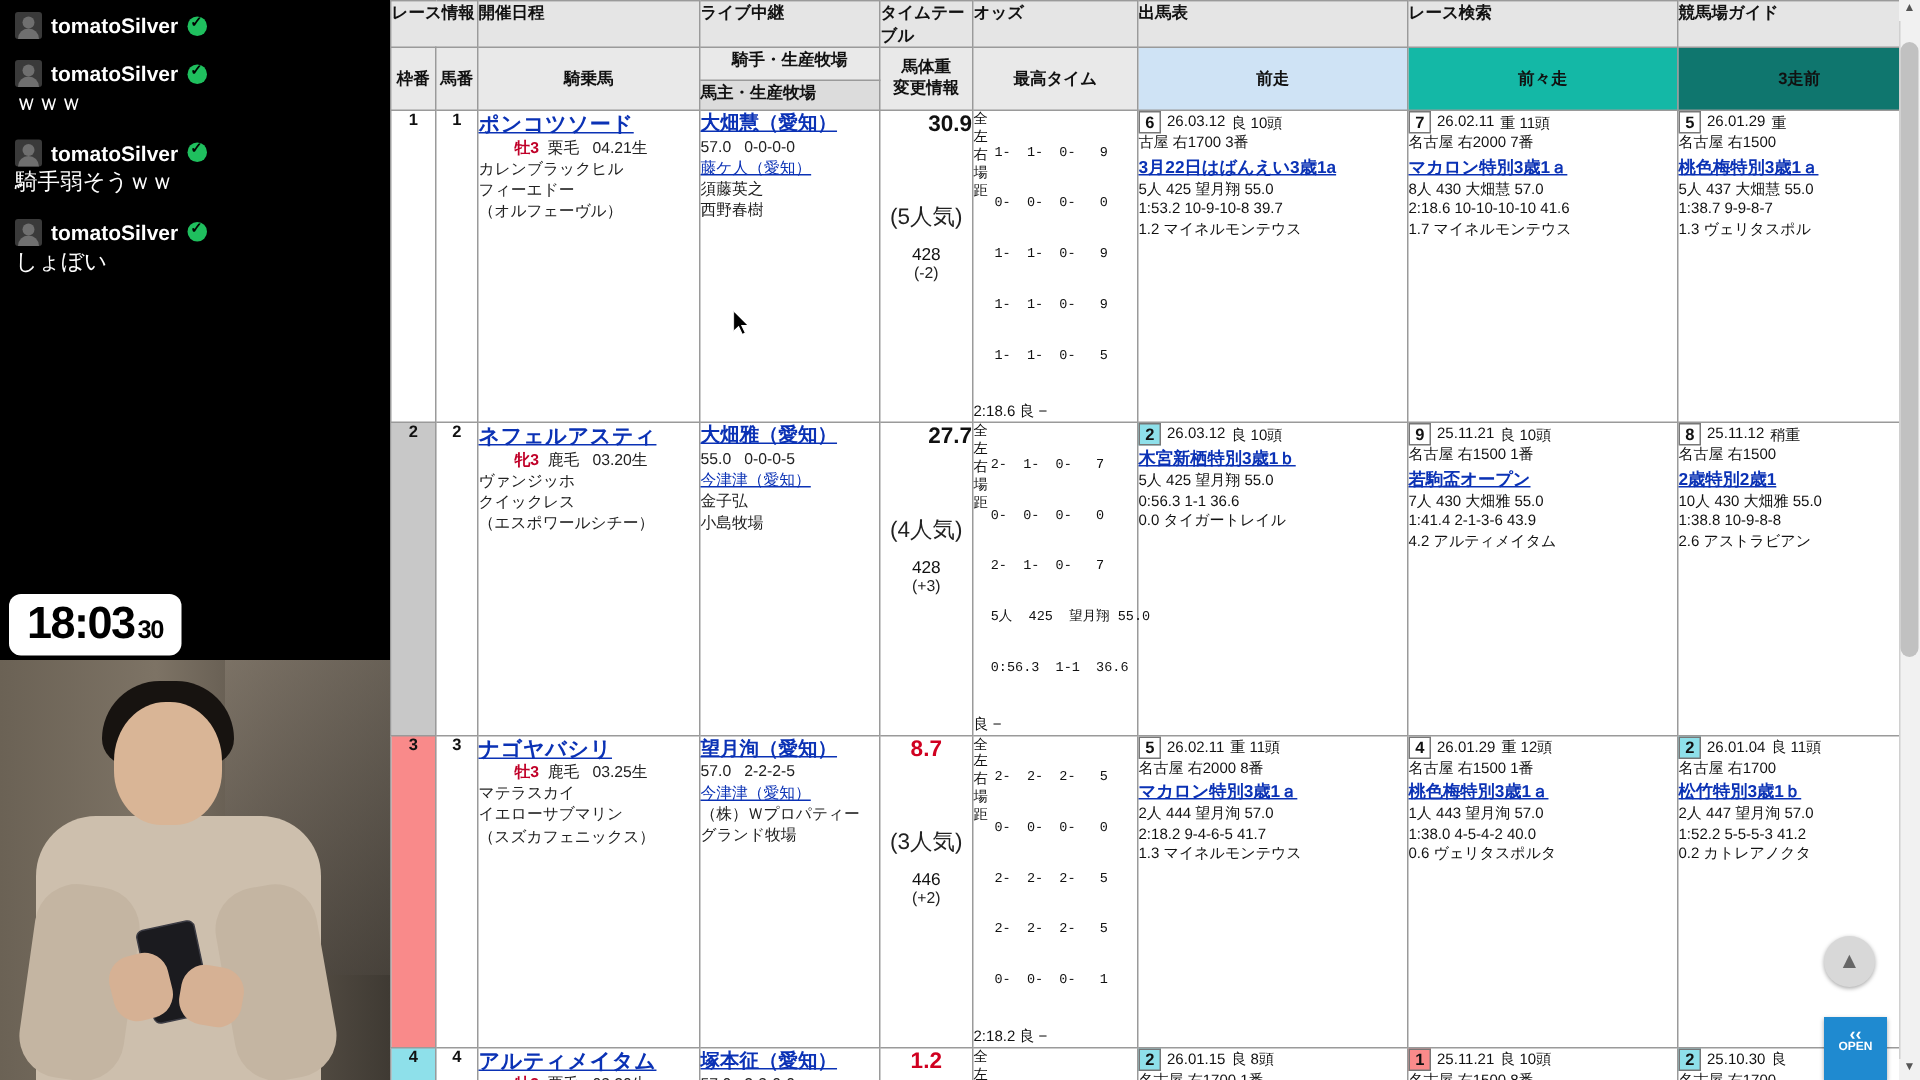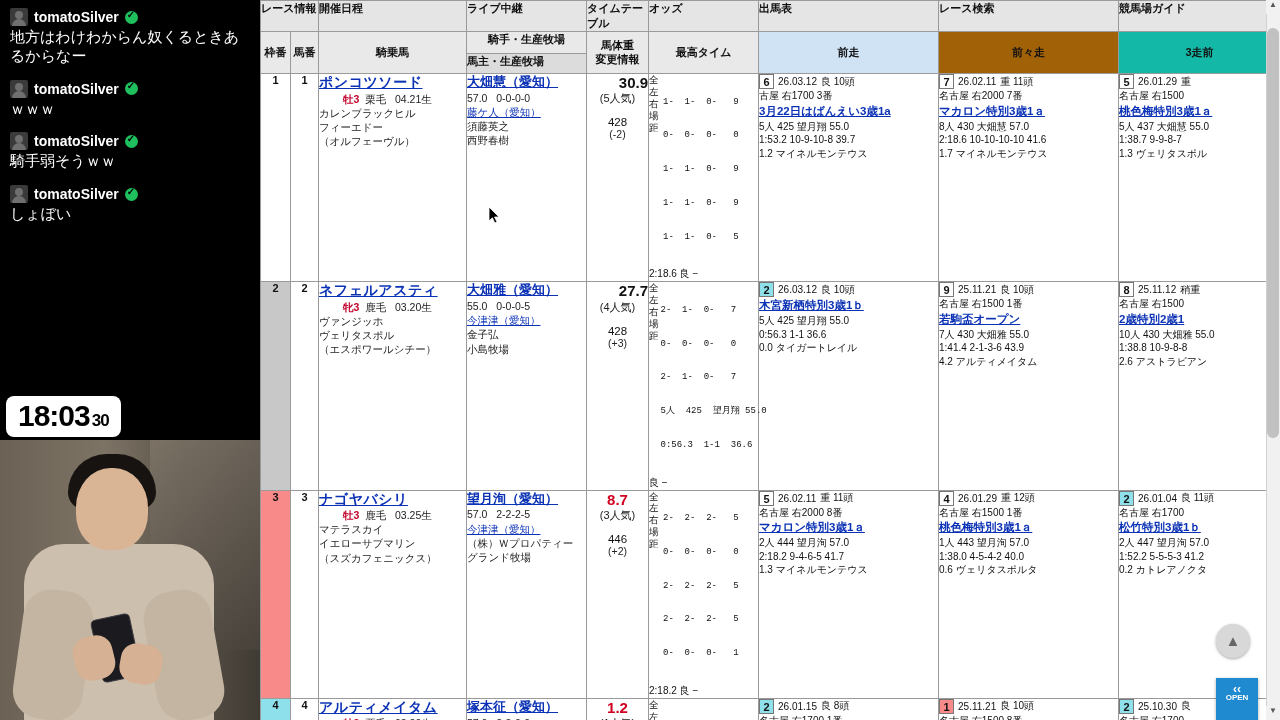--- a/index.html
+++ b/index.html
@@ -130,21 +130,21 @@
   .horse-sub.paren { color:#222; }
 
   .jockey-name { color:#0b32b5; font-weight:bold; font-size:13px; text-decoration:underline;
      display:block; line-height:1.3; }
   .jockey-line { font-size:10.5px; line-height:1.35; color:#222; }
   .jockey-line a { color:#0b32b5; text-decoration:underline; }
 
   .odds { font-size:15px; font-weight:bold; line-height:1.15; }
   .odds.red { color:#d00020; }
   .odds.blk { color:#111;text-align:right; }
-  .pop { font-size:11px; color:#222; }
+  .pop { font-size:15px; color:#222;margin-top:44px; }
   .wt { font-size:11.5px; color:#111; margin-top:10px; }
   .wtdiff { font-size:10.5px; color:#222; }
 
   .timecell { display:flex; gap:2px; font-size:9.5px; line-height:1.25; }
   .timecell .lbls { width:12px; color:#111; }
   .timecell .nums { flex:1; color:#111; white-space:pre; font-family:"Liberation Mono", monospace; font-size:9px; }
   .besttime { font-size:10px; margin-top:2px; }
 
   .prev-head { display:flex; align-items:center; gap:4px; font-size:10px; }
   .prev-rank {
@@ -186,21 +186,20 @@
 
 <div id="left-panel">
 
   <div id="chat-area">
     <div class="chat-msg">
       <div class="chat-head">
         <span class="chat-avatar"></span>
         <span class="chat-name">tomatoSilver</span>
         <span class="verified"></span>
       </div>
-      <div class="chat-text">地方はわけわからん奴くるときあるからなー</div>
     </div>
 
     <div class="chat-msg">
       <div class="chat-head">
         <span class="chat-avatar"></span>
         <span class="chat-name">tomatoSilver</span>
         <span class="verified"></span>
       </div>
       <div class="chat-text">ｗｗｗ</div>
     </div>
@@ -270,22 +269,22 @@
     </tr>
 
     <tr class="hdr-2">
       <td rowspan="2" style="vertical-align:middle">枠番</td>
       <td rowspan="2" style="vertical-align:middle">馬番</td>
       <td rowspan="2" style="vertical-align:middle">騎乗馬</td>
       <td>騎手・生産牧場</td>
       <td rowspan="2" style="vertical-align:middle;line-height:1.2">馬体重<br>変更情報</td>
       <td rowspan="2" style="vertical-align:middle">最高タイム</td>
       <td rowspan="2" style="vertical-align:middle;background:#cfe3f5">前走</td>
-      <td rowspan="2" style="vertical-align:middle;background:#a16207">前々走</td>
-      <td rowspan="2" style="vertical-align:middle;background:#14b8a6">3走前</td>
+      <td rowspan="2" style="vertical-align:middle;background:#14b8a6">前々走</td>
+      <td rowspan="2" style="vertical-align:middle;background:#0f766e">3走前</td>
     </tr>
     <tr class="hdr-3">
       <td>馬主・生産牧場</td>
     </tr>
 
     <tr>
       <td class="c-wakuban" style="background:#ffffff">1</td>
       <td class="c-umaban">1</td>
       <td class="c-horse">
         <span class="horse-name">ポンコツソード</span>
@@ -369,21 +368,21 @@
 
     <tr>
       <td class="c-wakuban" style="background:#c8c8c8">2</td>
       <td class="c-umaban">2</td>
       <td class="c-horse">
         <span class="horse-name">ネフェルアスティ</span>
         <div class="horse-meta"><span class="sex">牝3</span>
           &nbsp;<span>鹿毛</span>
           &nbsp;&nbsp;<span>03.20生</span></div>
         <div class="horse-sub">ヴァンジッホ</div>
-        <div class="horse-sub">ヴェリタスポル</div>
+        <div class="horse-sub">クイックレス</div>
         <div class="horse-sub paren">（エスポワールシチー）</div>
       </td>
       <td class="c-jockey">
         <span class="jockey-name">大畑雅（愛知）</span>
         <div class="jockey-line"><span>55.0</span>
           &nbsp;&nbsp;<span>0-0-0-5</span></div>
         <div class="jockey-line"><a>今津津（愛知）</a></div>
         <div class="jockey-line">金子弘</div>
         <div class="jockey-line">小島牧場</div>
       </td>

